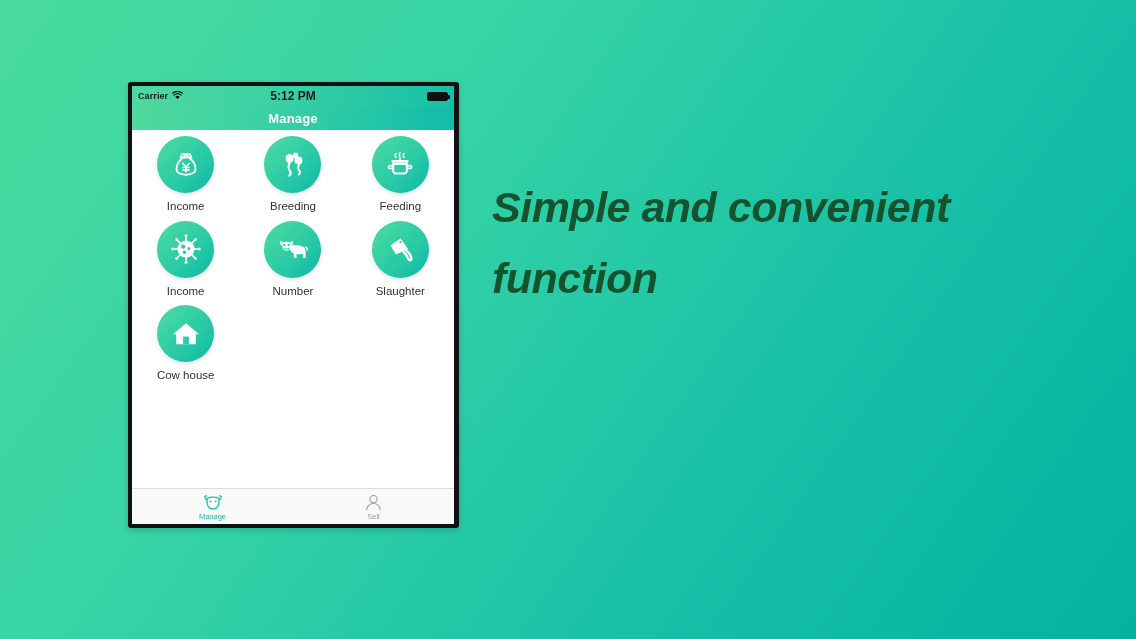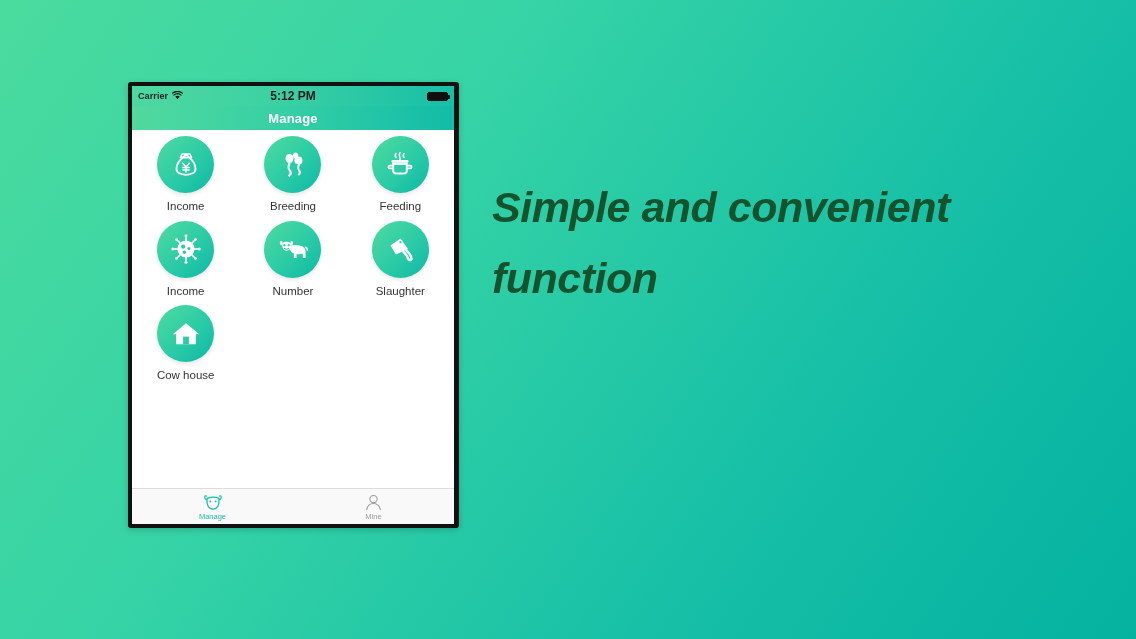--- a/index.html
+++ b/index.html
@@ -338,21 +338,21 @@
       </div>
 
 
       <div class="tab-item">
         <span class="tab-icon">
           <svg width="17" height="17" viewBox="0 0 18 18">
             <circle cx="9" cy="5.4" r="3.9" stroke="#9a9a9a" stroke-width="1.1" fill="none"></circle>
             <path d="M1.8 16.6 Q3 10 9 10 Q15 10 16.2 16.6" stroke="#9a9a9a" stroke-width="1.1" fill="none" stroke-linecap="round"></path>
           </svg>
         </span>
-        <span class="tab-label">Mine</span>
+        <span class="tab-label">Sell</span>
       </div>
 
     </div>
   </div>
 </div>
 
 <div class="tagline">
   <div>Simple and convenient</div>
   <div>function</div>
 </div>

